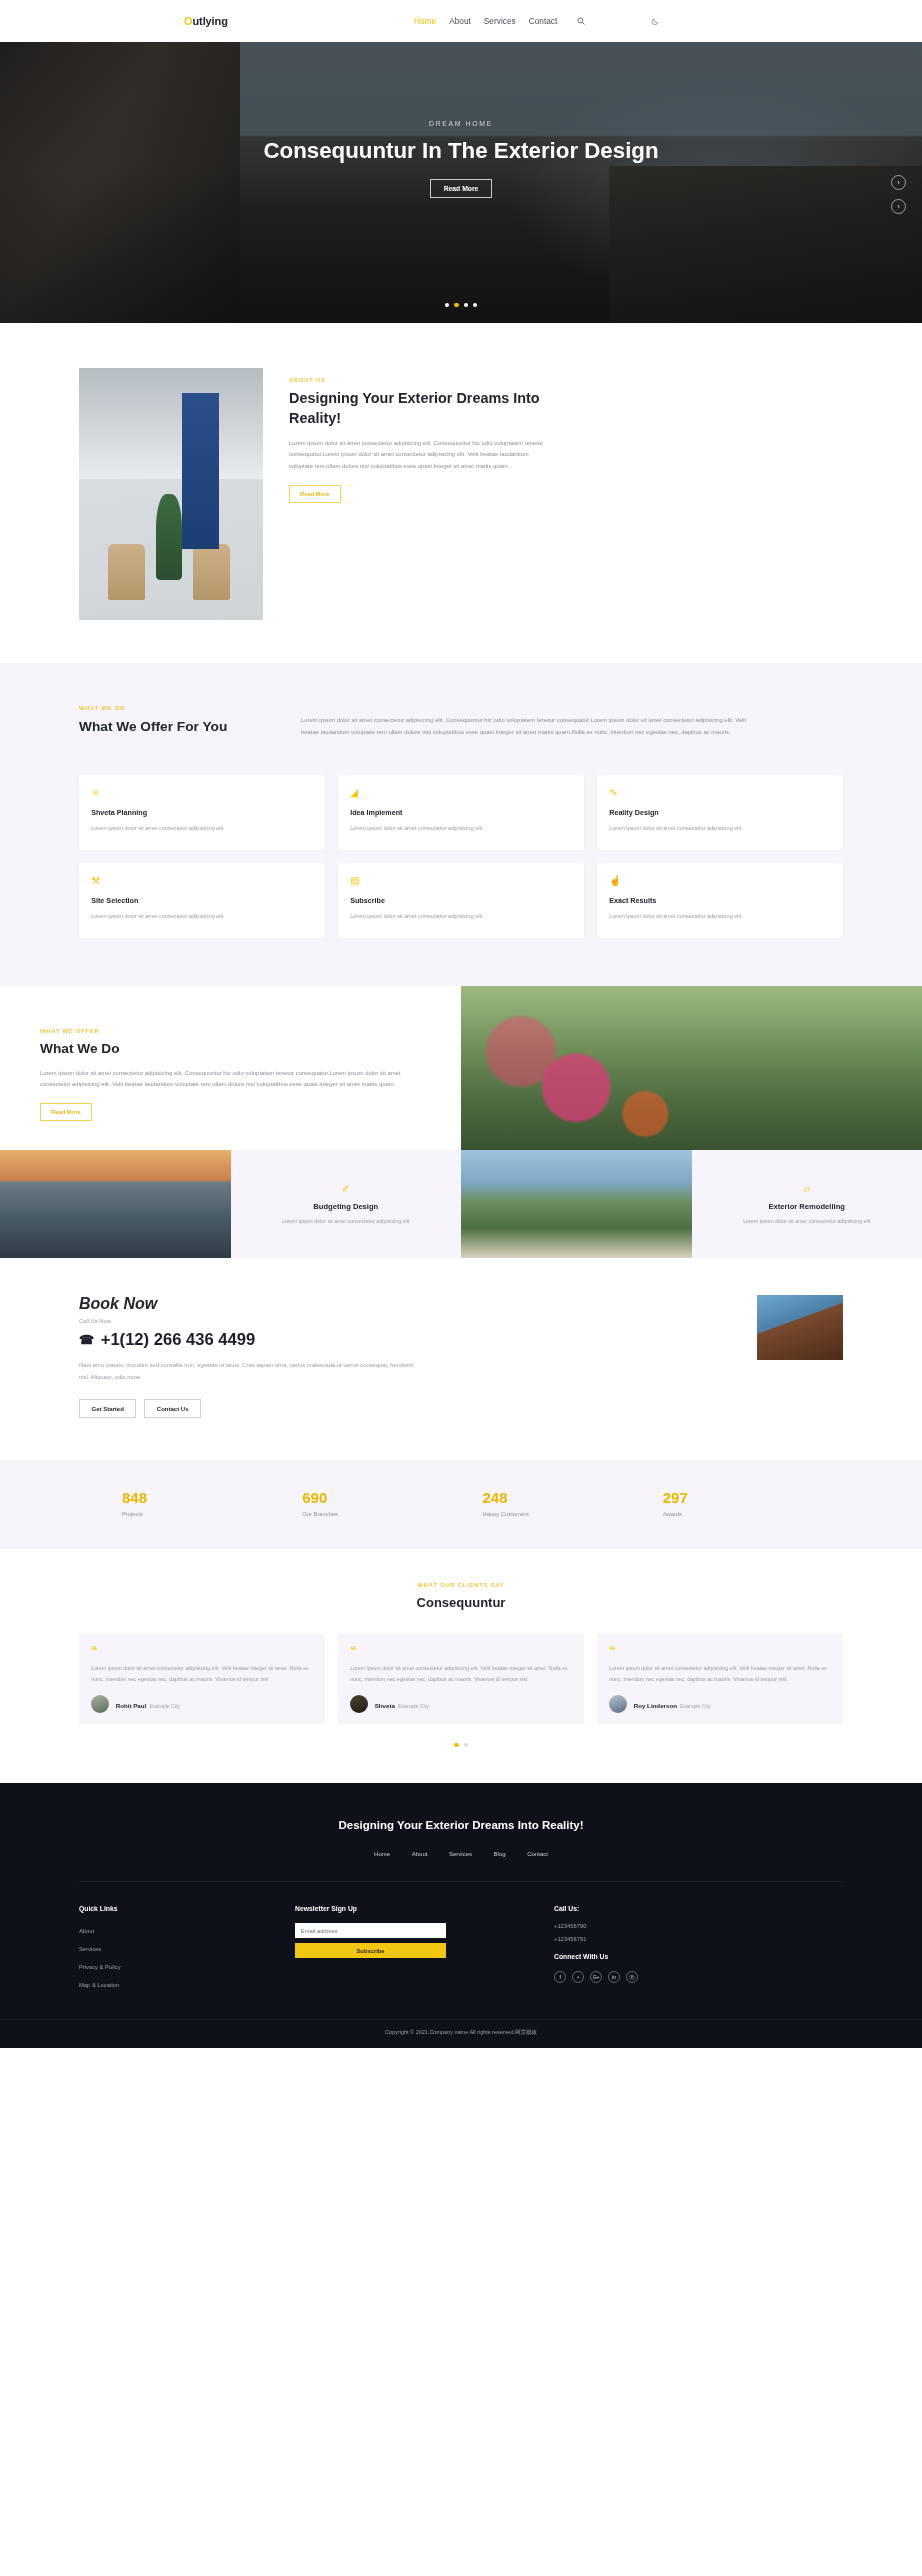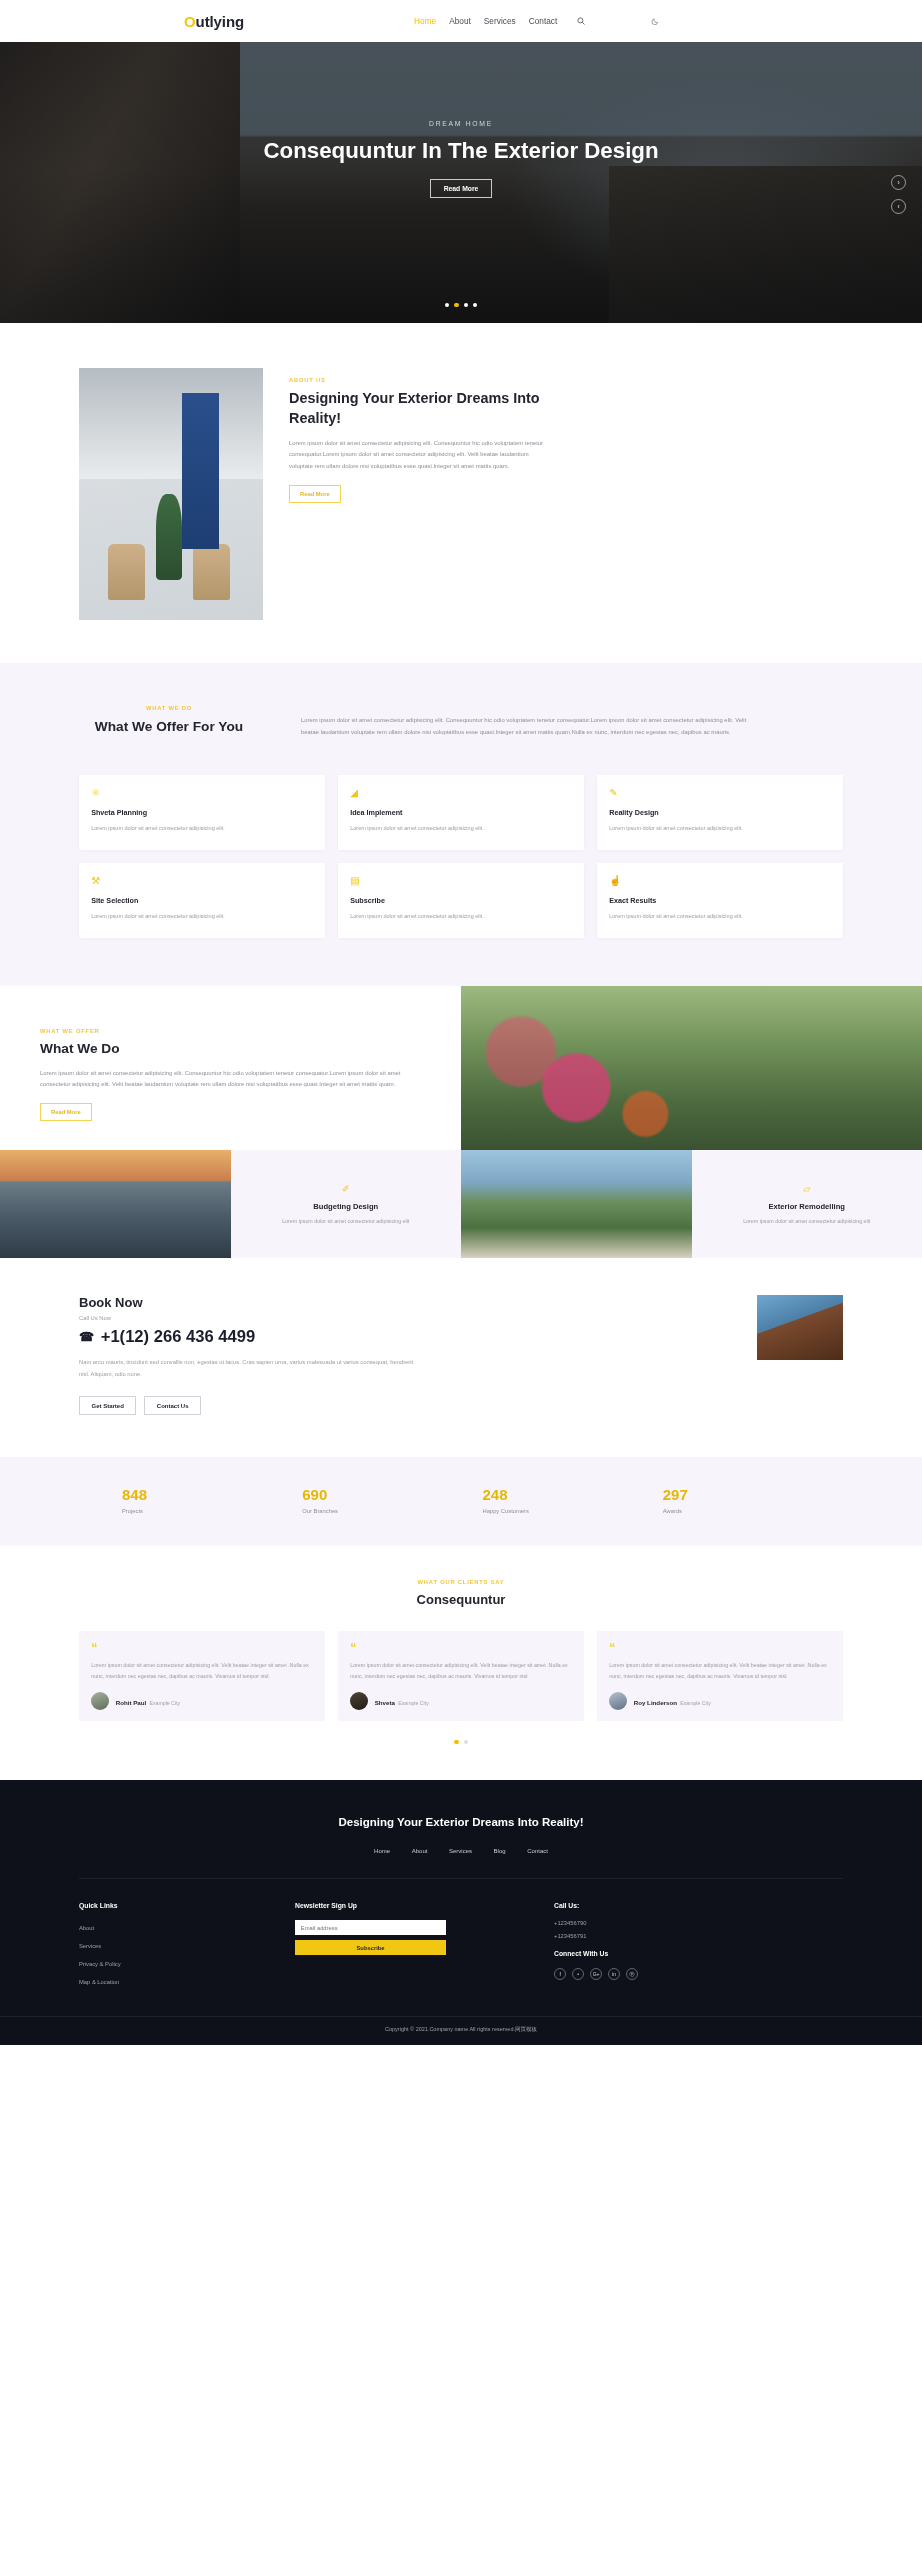--- a/index.html
+++ b/index.html
@@ -17,21 +17,21 @@
   .site-header {
     height: 42px;
     background: #fff;
     display: flex;
     align-items: center;
     position: relative;
   }
   .logo {
     position: absolute;
     left: 184px;
-    font-size: 15px;
+    font-size: 11px;
     font-weight: 700;
     letter-spacing: -0.1px;
     color: #23252f;
   }
   .logo .accent { color: #f2c713; }
   .main-nav {
     position: absolute;
     left: 414px;
     display: flex;
     align-items: center;
@@ -217,21 +217,21 @@
     cursor: pointer;
     font-family: inherit;
   }
 
   
   .offer {
     background: #f8f4fb;
     padding: 42px 0 48px;
   }
   .offer-head { display: flex; gap: 42px; margin-bottom: 29px; }
-  .offer-head-left { width: 180px; flex: none; text-align: center; }
+  .offer-head-left { width: 180px; flex: none; }
   .offer-head-left .sec-title { font-size: 13.7px; }
   .offer-head-right { flex: 1; padding-top: 10px; max-width: 461px; }
   .cards-grid {
     display: grid;
     grid-template-columns: repeat(3, 1fr);
     gap: 13px;
   }
   .card {
     background: #fff;
     padding: 13px 12.2px 16px;
@@ -315,21 +315,21 @@
     max-width: 133px;
   }
 
   
   .booknow {
     background: #fff;
     padding: 37px 0 42px;
   }
   .booknow-row { display: flex; gap: 43px; align-items: flex-start; }
   .booknow-left { width: 375px; padding-left: 0; }
-  .booknow h2 { font-size: 13px; font-weight: 700; margin-bottom: 5px; }
+  .booknow h2 { font-size: 16px; font-weight: 700; margin-bottom: 5px; font-style: italic; }
   .call-label { font-size: 5.8px; color: #9a9ca4; margin-bottom: 5.8px; }
   .phone {
     font-size: 16.6px;
     font-weight: 700;
     color: #1c1f2b;
     display: flex;
     align-items: center;
     gap: 6.5px;
     margin-bottom: 10px;
   }

